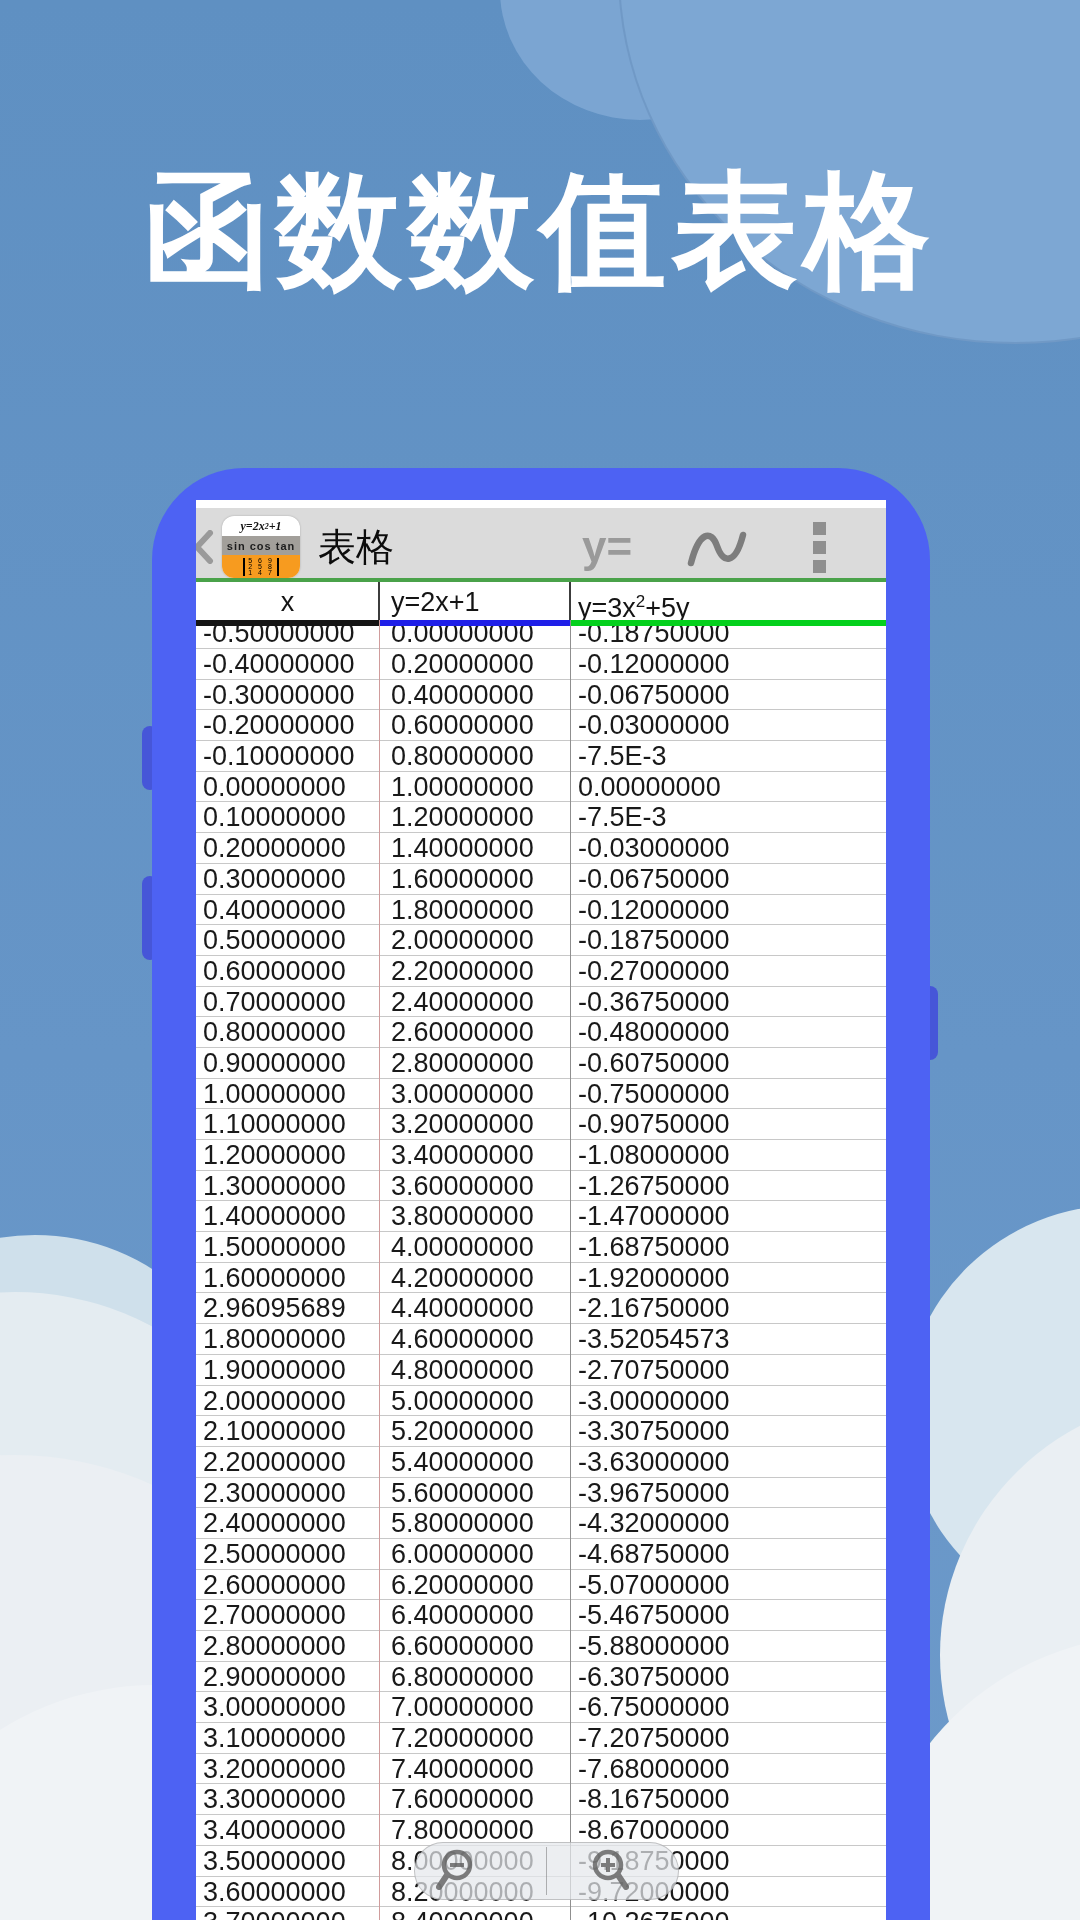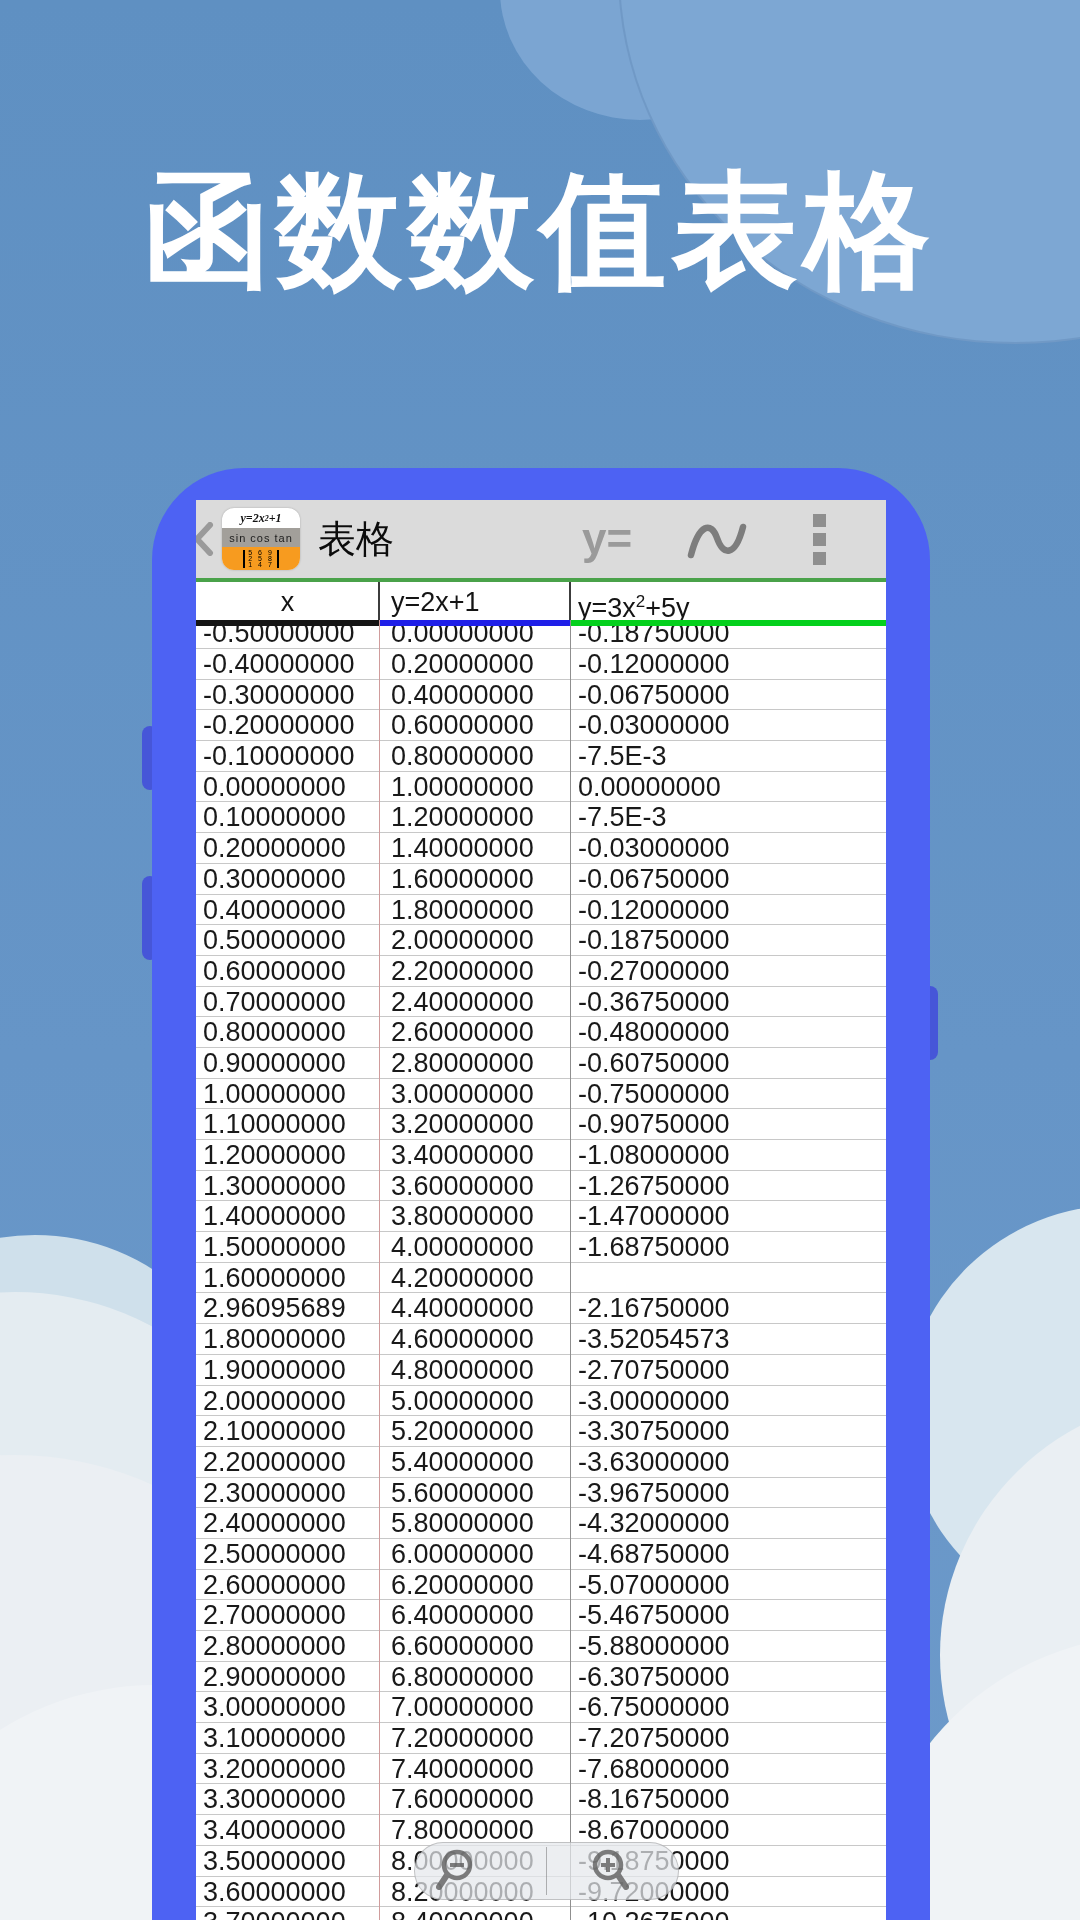--- a/index.html
+++ b/index.html
@@ -11,29 +11,29 @@
   .page-title{position:absolute;left:0;top:148px;width:1080px;text-align:center;
       font-family:"DejaVu Sans",sans-serif;font-weight:bold;font-size:126px;
       letter-spacing:6px;color:#ffffff;z-index:3;}
   
   .side-btn{position:absolute;background:#4656d8;border-radius:8px;z-index:4;}
   .phone-frame{position:absolute;left:152px;top:468px;width:778px;height:1600px;
       background:#4d62f3;border-radius:92px;z-index:5;}
   .screen{position:absolute;left:196px;top:500px;width:690px;height:1420px;
       background:#ffffff;overflow:hidden;z-index:6;}
   
-  .appbar{position:absolute;left:0;top:0;width:690px;height:78px;background:#dbdbdb;}
+  .appbar{position:absolute;left:0;top:8px;width:690px;height:78px;background:#dbdbdb;}
   .back-chevron{position:absolute;left:-3px;top:22px;width:22px;height:34px;}
   .app-icon{position:absolute;left:26px;top:8px;width:78px;height:62px;border-radius:12px;
       overflow:hidden;background:#ffffff;box-shadow:0 0 2px rgba(0,0,0,.25);}
   .app-icon .band-formula{height:20px;display:flex;align-items:center;justify-content:center;
       font-family:"Liberation Serif",serif;font-style:italic;font-weight:bold;font-size:12px;color:#111;}
   .band-formula sup{font-size:8px;}
   .app-icon .band-trig{height:19px;background:#a29f9a;display:flex;align-items:center;justify-content:center;
-      font-size:11px;font-weight:normal;color:#1d1d1d;letter-spacing:1px;}
+      font-size:11px;font-weight:bold;color:#1d1d1d;letter-spacing:1px;}
   .app-icon .band-matrix{height:23px;background:#f79b1f;display:flex;align-items:center;justify-content:center;}
   .mat{border-left:2px solid #000;border-right:2px solid #000;padding:0 3px;line-height:6px;}
   .mat div{font-size:7px;letter-spacing:2px;color:#000;line-height:6px;}
   .appbar-title{position:absolute;left:122px;top:0;height:78px;line-height:78px;
       font-size:38px;color:#0c0c0c;font-family:"DejaVu Sans",sans-serif;}
   .fn-label{position:absolute;left:386px;top:0;height:78px;line-height:78px;
       font-size:44px;font-weight:bold;color:#9a9a9a;}
   .wave-icon{position:absolute;left:490px;top:16px;}
   .kebab{position:absolute;left:617px;top:14px;width:14px;}
   .kebab div{width:13px;height:13px;background:#8f8f8f;margin-bottom:6px;}
@@ -249,20 +249,21 @@
           <div class="cell c3">-1.47000000</div>
         </div>
         <div class="trow">
           <div class="cell c1">1.50000000</div>
           <div class="cell c2">4.00000000</div>
           <div class="cell c3">-1.68750000</div>
         </div>
         <div class="trow">
           <div class="cell c1">1.60000000</div>
           <div class="cell c2">4.20000000</div>
+          <div class="cell c3">-1.92000000</div>
         </div>
         <div class="trow">
           <div class="cell c1">2.96095689</div>
           <div class="cell c2">4.40000000</div>
           <div class="cell c3">-2.16750000</div>
         </div>
         <div class="trow">
           <div class="cell c1">1.80000000</div>
           <div class="cell c2">4.60000000</div>
           <div class="cell c3">-3.52054573</div>

